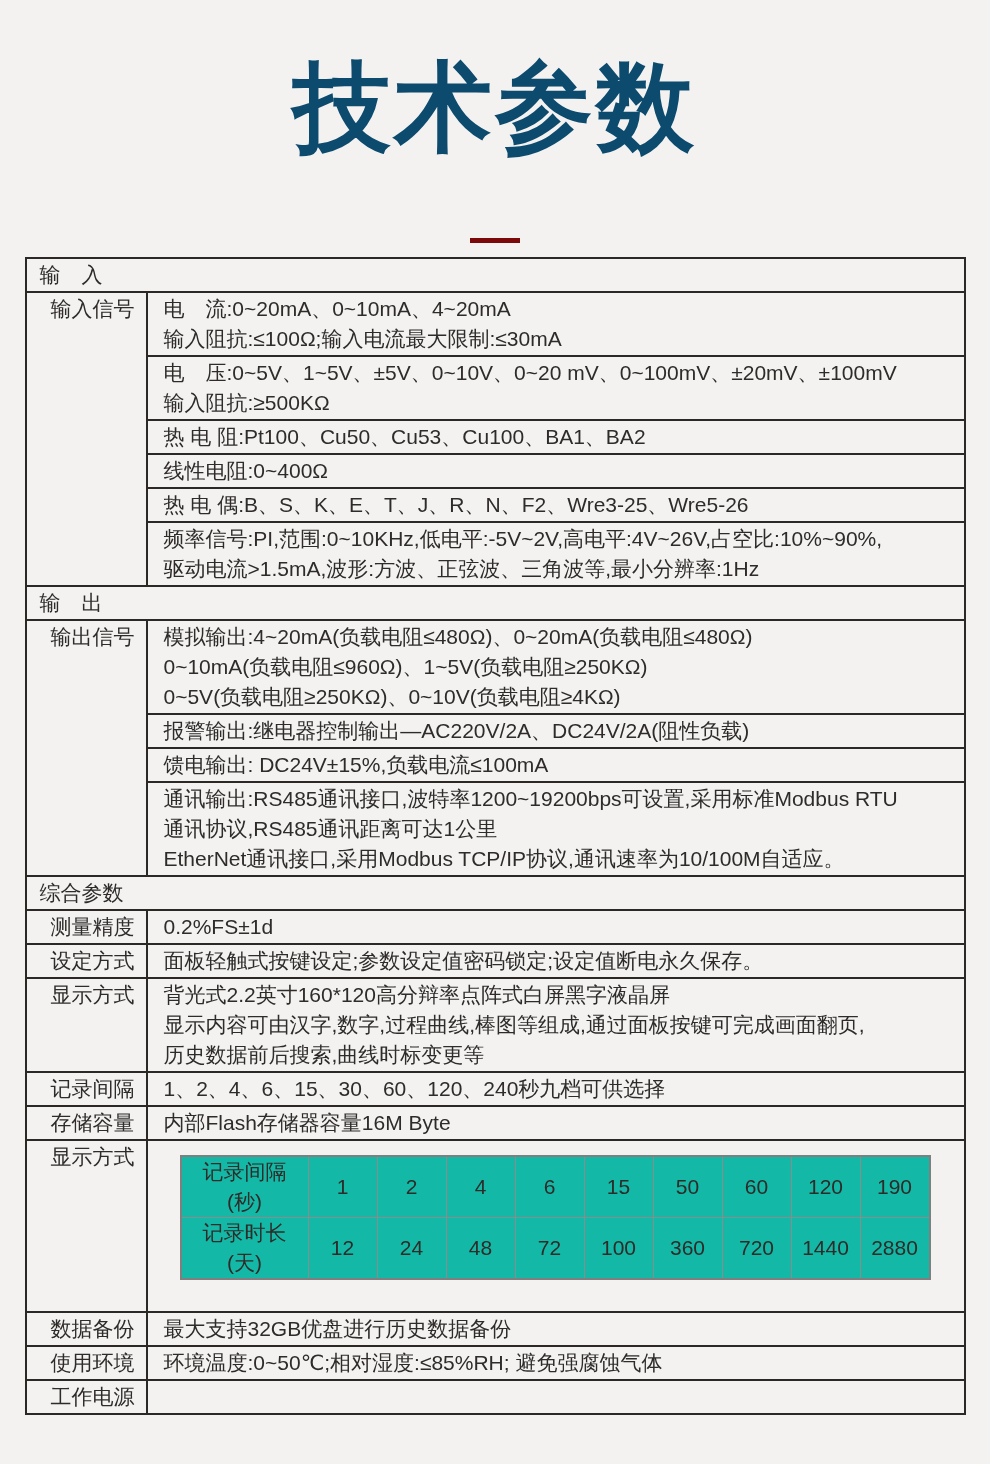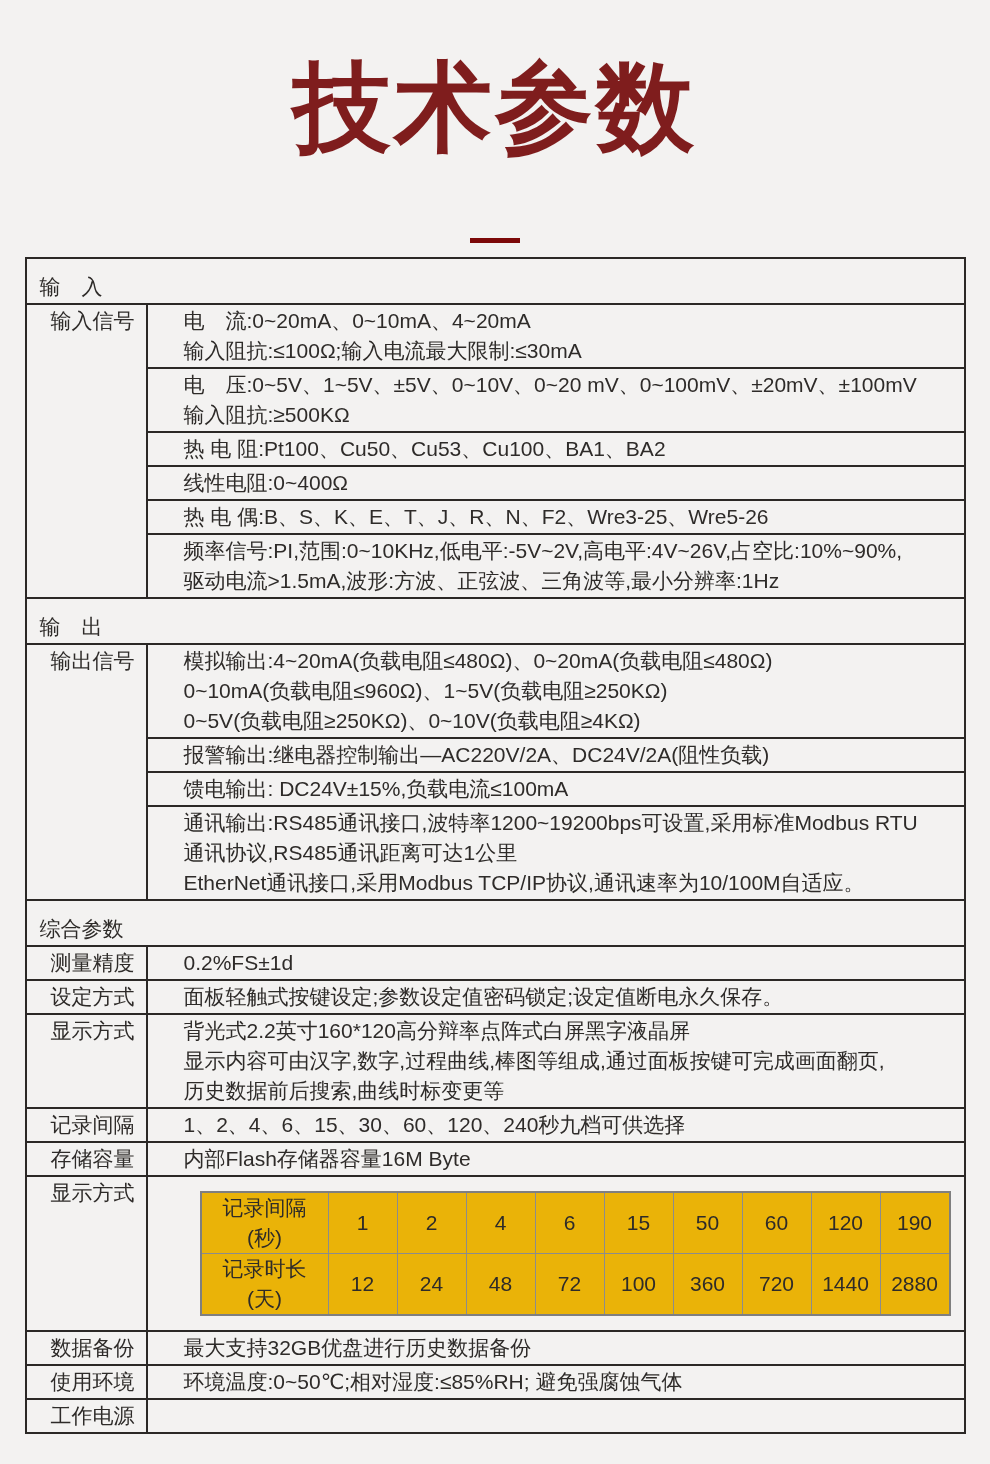--- a/index.html
+++ b/index.html
@@ -16,21 +16,21 @@
     min-height: 1464px;
     overflow: hidden;
   }
   .page-title {
     padding-top: 50px;
     font-size: 98px;
     line-height: 114px;
     font-weight: 800;
     text-align: center;
     letter-spacing: 3px;
-    color: #7f1d1d;
+    color: #0c4a6e;
   }
   .divider {
     width: 50px;
     height: 5px;
     background: #7c0909;
     margin: 74px auto 0;
   }
   .subtitle {
     margin-top: 54px;
     font-size: 40px;
@@ -48,35 +48,35 @@
   }
   table.spec td {
     border: 2px solid #2b2826;
     font-size: 21px;
     line-height: 30px;
     vertical-align: top;
     color: #2e2b29;
   }
   table.spec .col-label { width: 121px; }
   td.sec {
-    padding: 13px 4px 1px 13px;
+    padding: 1px 4px 1px 13px;
     font-size: 22px;
   }
   td.lbl {
     padding: 1px 4px 1px 24px;
   }
   td.val {
-    padding: 1px 8px 1px 36px;
+    padding: 1px 8px 1px 16px;
   }
   td.val .line { line-height: 30px; }
   td.val .indent { }
   table.storage {
     border-collapse: collapse;
-    margin: 13px 0 13px 16px;
-    background: #eab308;
+    margin: 13px 0 30px 16px;
+    background: #14b8a6;
   }
   table.storage td {
     border: 1px solid #8c8c8c;
     height: 43px;
     text-align: center;
     vertical-align: middle;
     font-size: 21px;
     padding: 0 6px;
   }
   table.storage td.s-lbl { width: 110px; padding: 0 8px; }

